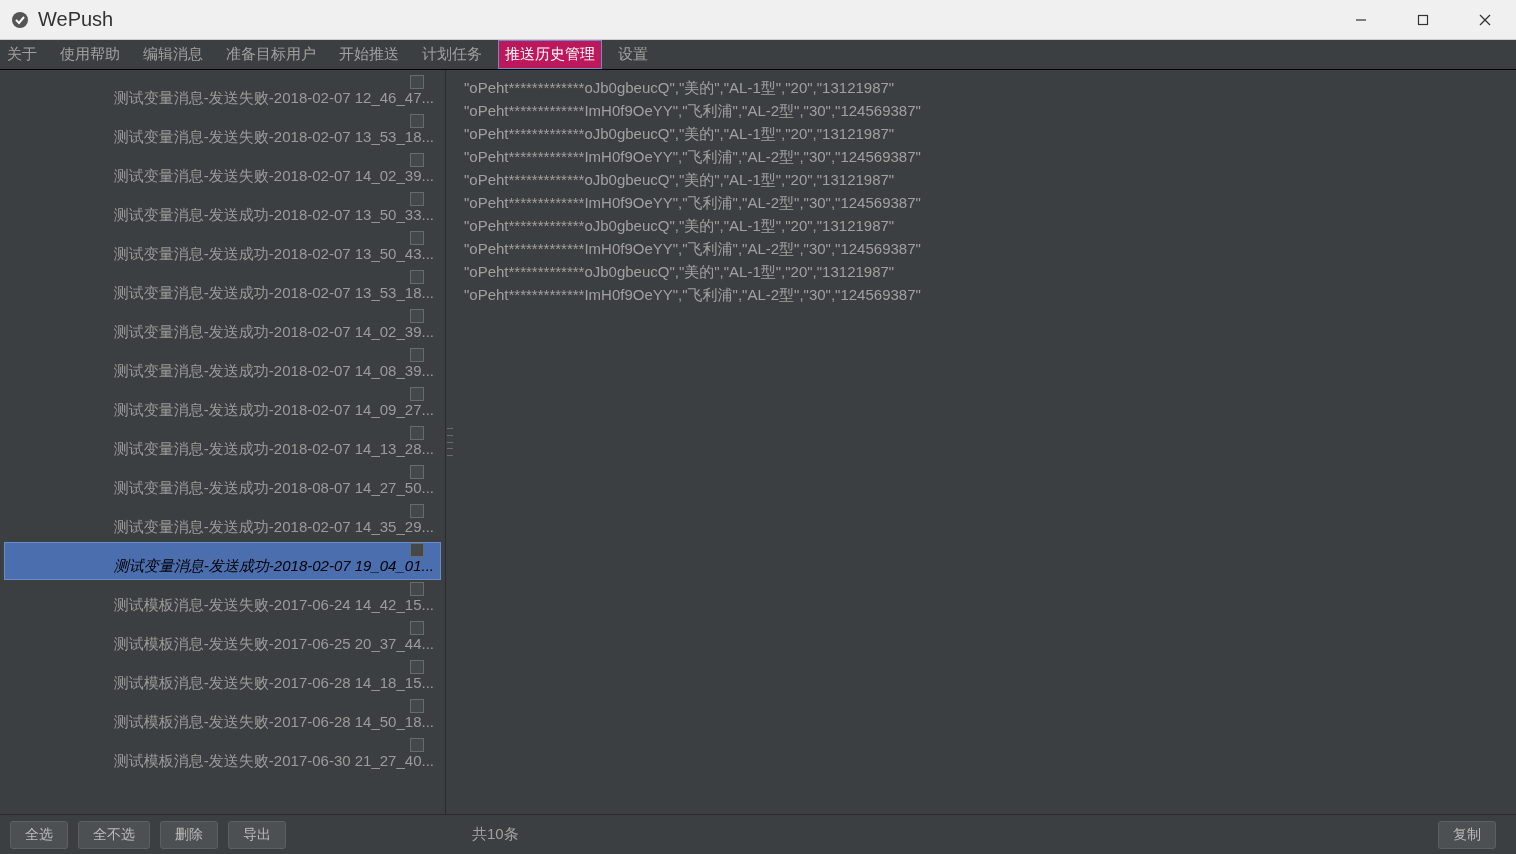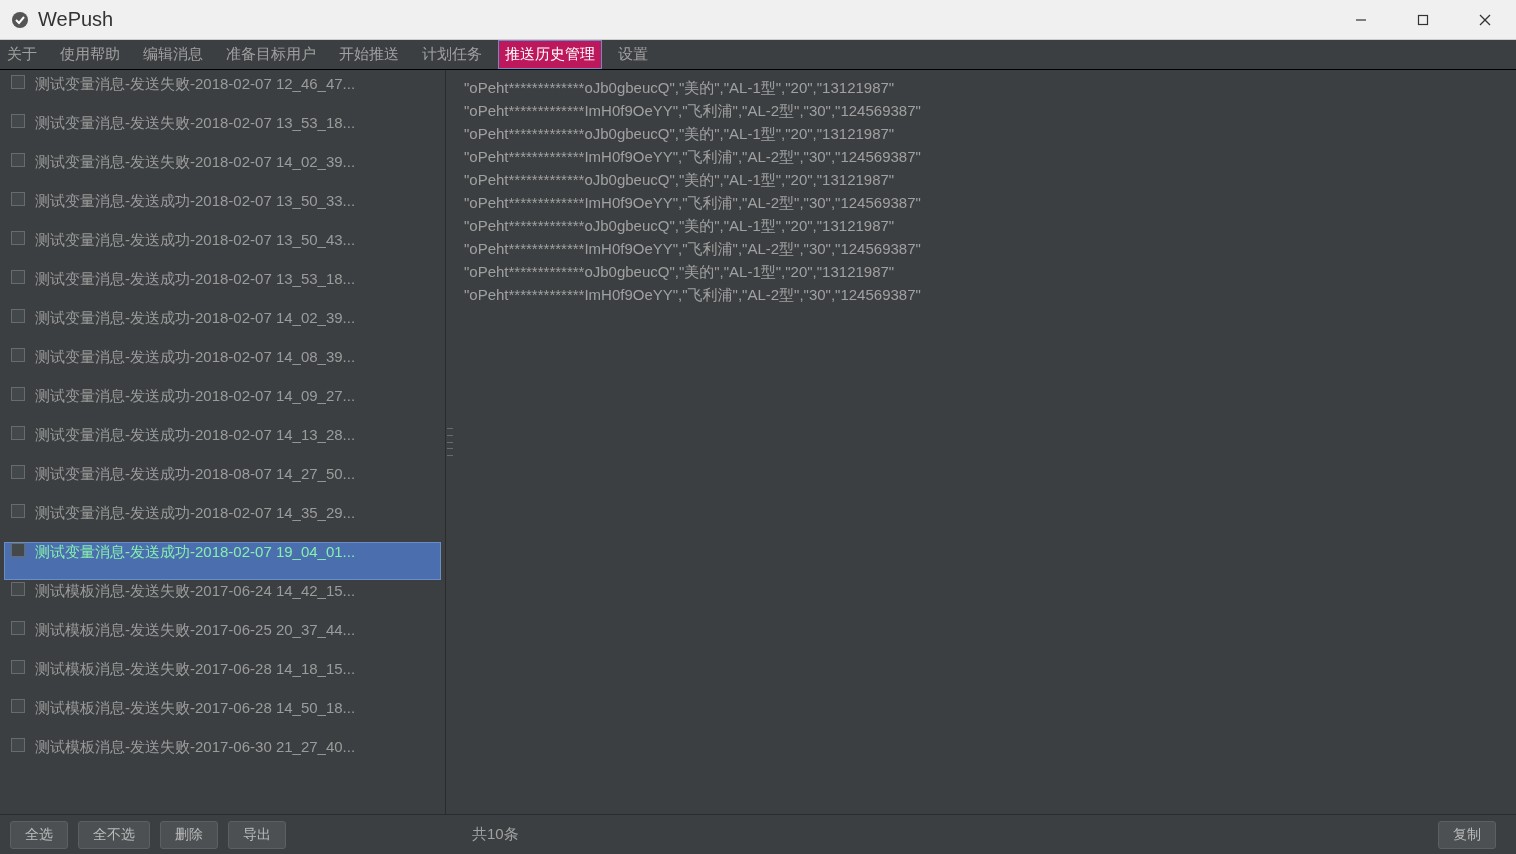--- a/index.html
+++ b/index.html
@@ -69,51 +69,52 @@
     .left-panel {
       width: 446px;
       background: #3c3f41;
       border-right: 1px solid #2b2b2b;
       overflow-y: auto;
       position: relative;
     }
     .list { padding: 4px 4px; }
     .list-row {
       display: flex;
-      align-items: flex-start;
+      align-items: flex-end;
       height: 38px;
       padding: 0 6px;
       margin-bottom: 1px;
       background: #3c3f41;
       border: 1px solid transparent;
       color: #9b9b9b;
       white-space: nowrap;
       overflow: hidden;
       text-overflow: ellipsis;
+      flex-direction: column;
     }
     .list-row .cb {
       width: 14px;
       height: 14px;
       border: 1px solid #6a6a6a;
       background: #43494a;
       margin-right: 10px;
       flex-shrink: 0;
     }
     .list-row .label {
       overflow: hidden;
       text-overflow: ellipsis;
       white-space: nowrap;
       font-size: 15px;
     }
     .list-row.selected {
       background: #4b6eaf;
       color: #fff;
       border: 1px solid #6a8cc7;
     }
-    .list-row.selected .label { color: #86efac; }
+    .list-row.selected .label { color: #000000; font-style: italic; }
     .splitter {
       width: 8px;
       background: #3c3f41;
       position: relative;
       display: flex;
       align-items: center;
       justify-content: center;
     }
     .splitter-grip {
       width: 6px;

